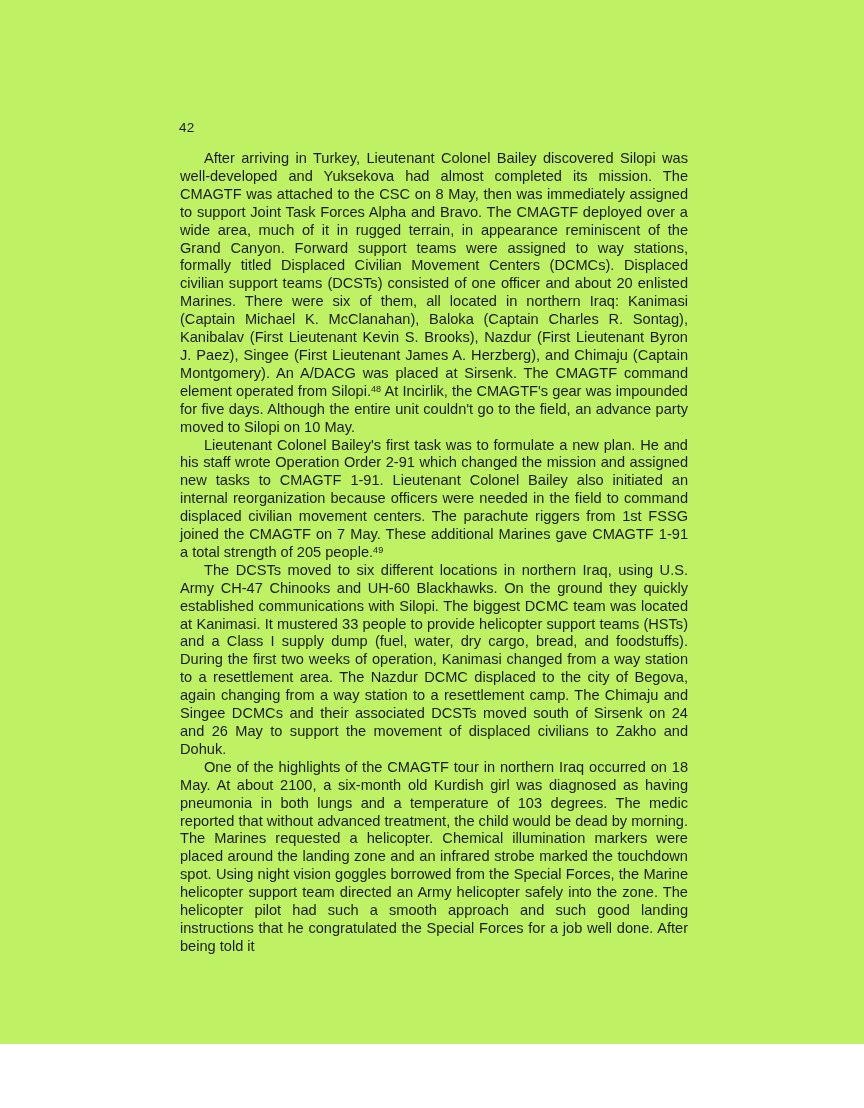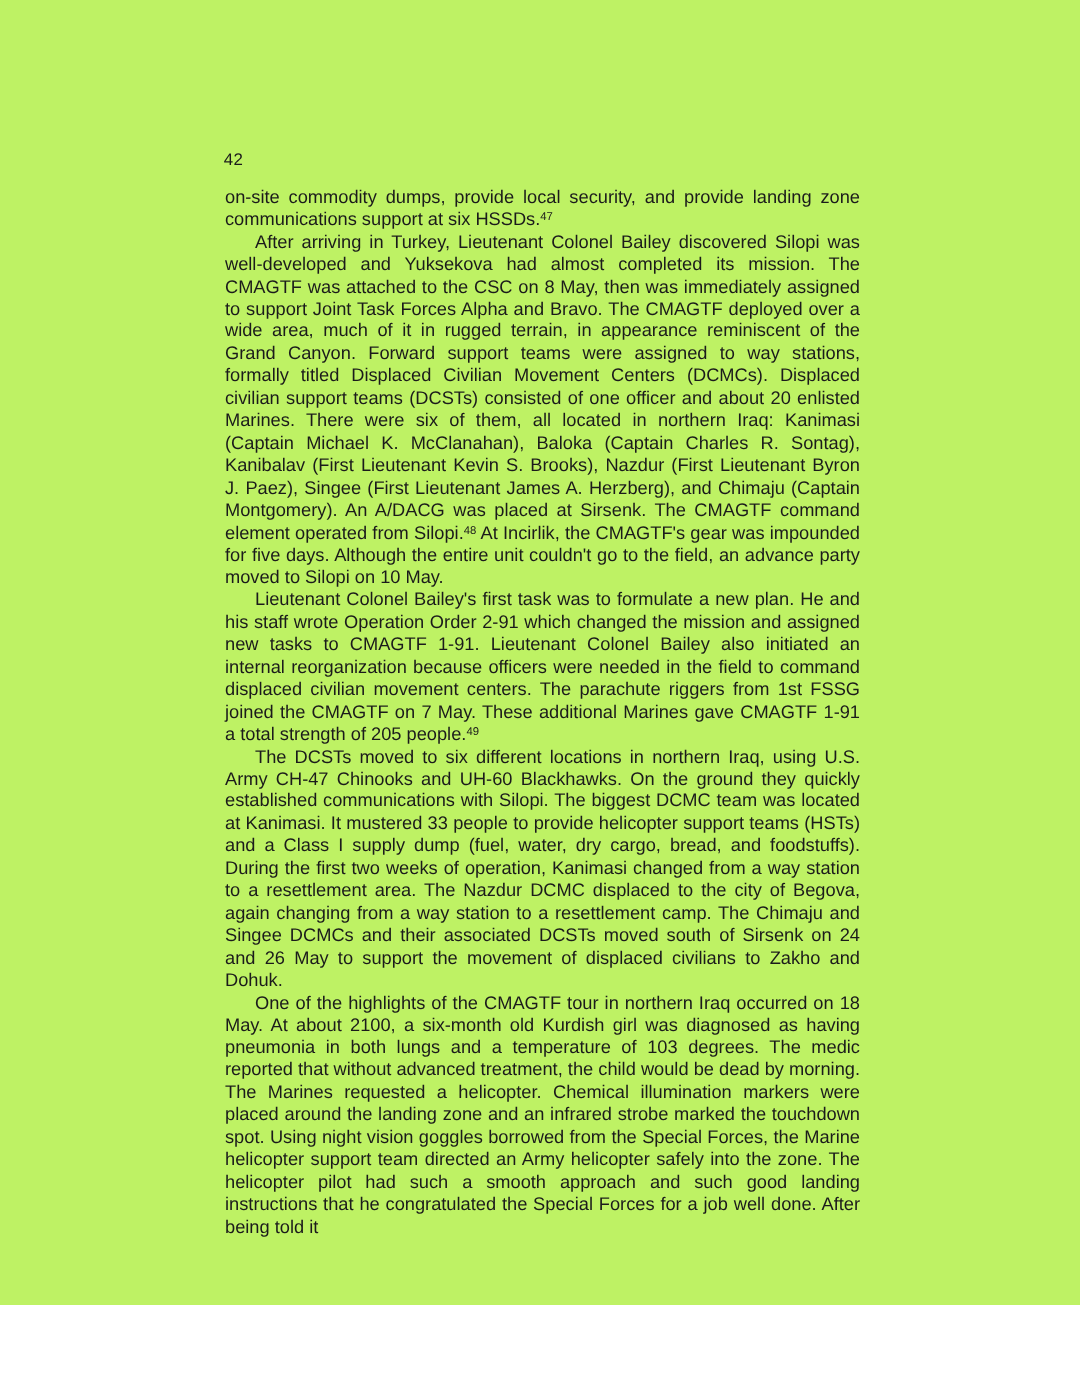--- a/index.html
+++ b/index.html
@@ -97,21 +97,20 @@
 </style>
 </head>
 <body>
 
 <div class="sheet">
   <div class="running-head">
     <span class="page-number">42</span>
   </div>
 
   <div class="body-text" id="body-text">
-      <p class="para">on-site commodity dumps, provide local security, and provide landing zone communications support at six HSSDs.<sup class="fnref">47</sup></p>
       <p class="para indent">After arriving in Turkey, Lieutenant Colonel Bailey discovered Silopi was well-developed and Yuksekova had almost completed its mission. The CMAGTF was attached to the CSC on 8 May, then was immediately assigned to support Joint Task Forces Alpha and Bravo. The CMAGTF deployed over a wide area, much of it in rugged terrain, in appearance reminiscent of the Grand Canyon. Forward support teams were assigned to way stations, formally titled Displaced Civilian Movement Centers (DCMCs). Displaced civilian support teams (DCSTs) consisted of one officer and about 20 enlisted Marines. There were six of them, all located in northern Iraq:  Kanimasi (Captain Michael K. McClanahan), Baloka (Captain Charles R. Sontag), Kanibalav (First Lieutenant Kevin S. Brooks), Nazdur (First Lieutenant Byron J. Paez), Singee (First Lieutenant James A. Herzberg), and Chimaju (Captain Montgomery). An A/DACG was placed at Sirsenk. The CMAGTF command element operated from Silopi.<sup class="fnref">48</sup> At Incirlik, the CMAGTF's gear was impounded for five days. Although the entire unit couldn't go to the field, an advance party moved to Silopi on 10 May.</p>
       <p class="para indent">Lieutenant Colonel Bailey's first task was to formulate a new plan. He and his staff wrote Operation Order 2-91 which changed the mission and assigned new tasks to CMAGTF 1-91. Lieutenant Colonel Bailey also initiated an internal reorganization because officers were needed in the field to command displaced civilian movement centers. The parachute riggers from 1st FSSG joined the CMAGTF on 7 May. These additional Marines gave CMAGTF 1-91 a total strength of 205 people.<sup class="fnref">49</sup></p>
       <p class="para indent">The DCSTs moved to six different locations in northern Iraq, using U.S. Army CH-47 Chinooks and UH-60 Blackhawks. On the ground they quickly established communications with Silopi. The biggest DCMC team was located at Kanimasi. It mustered 33 people to provide helicopter support teams (HSTs) and a Class I supply dump (fuel, water, dry cargo, bread, and foodstuffs). During the first two weeks of operation, Kanimasi changed from a way station to a resettlement area. The Nazdur DCMC displaced to the city of Begova, again changing from a way station to a resettlement camp. The Chimaju and Singee DCMCs and their associated DCSTs moved south of Sirsenk on 24 and 26 May to support the movement of displaced civilians to Zakho and Dohuk.</p>
       <p class="para indent">One of the highlights of the CMAGTF tour in northern Iraq occurred on 18 May. At about 2100, a six-month old Kurdish girl was diagnosed as having pneumonia in both lungs and a temperature of 103 degrees. The medic reported that without advanced treatment, the child would be dead by morning. The Marines requested a helicopter. Chemical illumination markers were placed around the landing zone and an infrared strobe marked the touchdown spot. Using night vision goggles borrowed from the Special Forces, the Marine helicopter support team directed an Army helicopter safely into the zone. The helicopter pilot had such a smooth approach and such good landing instructions that he congratulated the Special Forces for a job well done. After being told  it</p>
     </div>
 
   <div class="scan-speck"></div>
   <div class="scan-bar"></div>
 </div>
 

